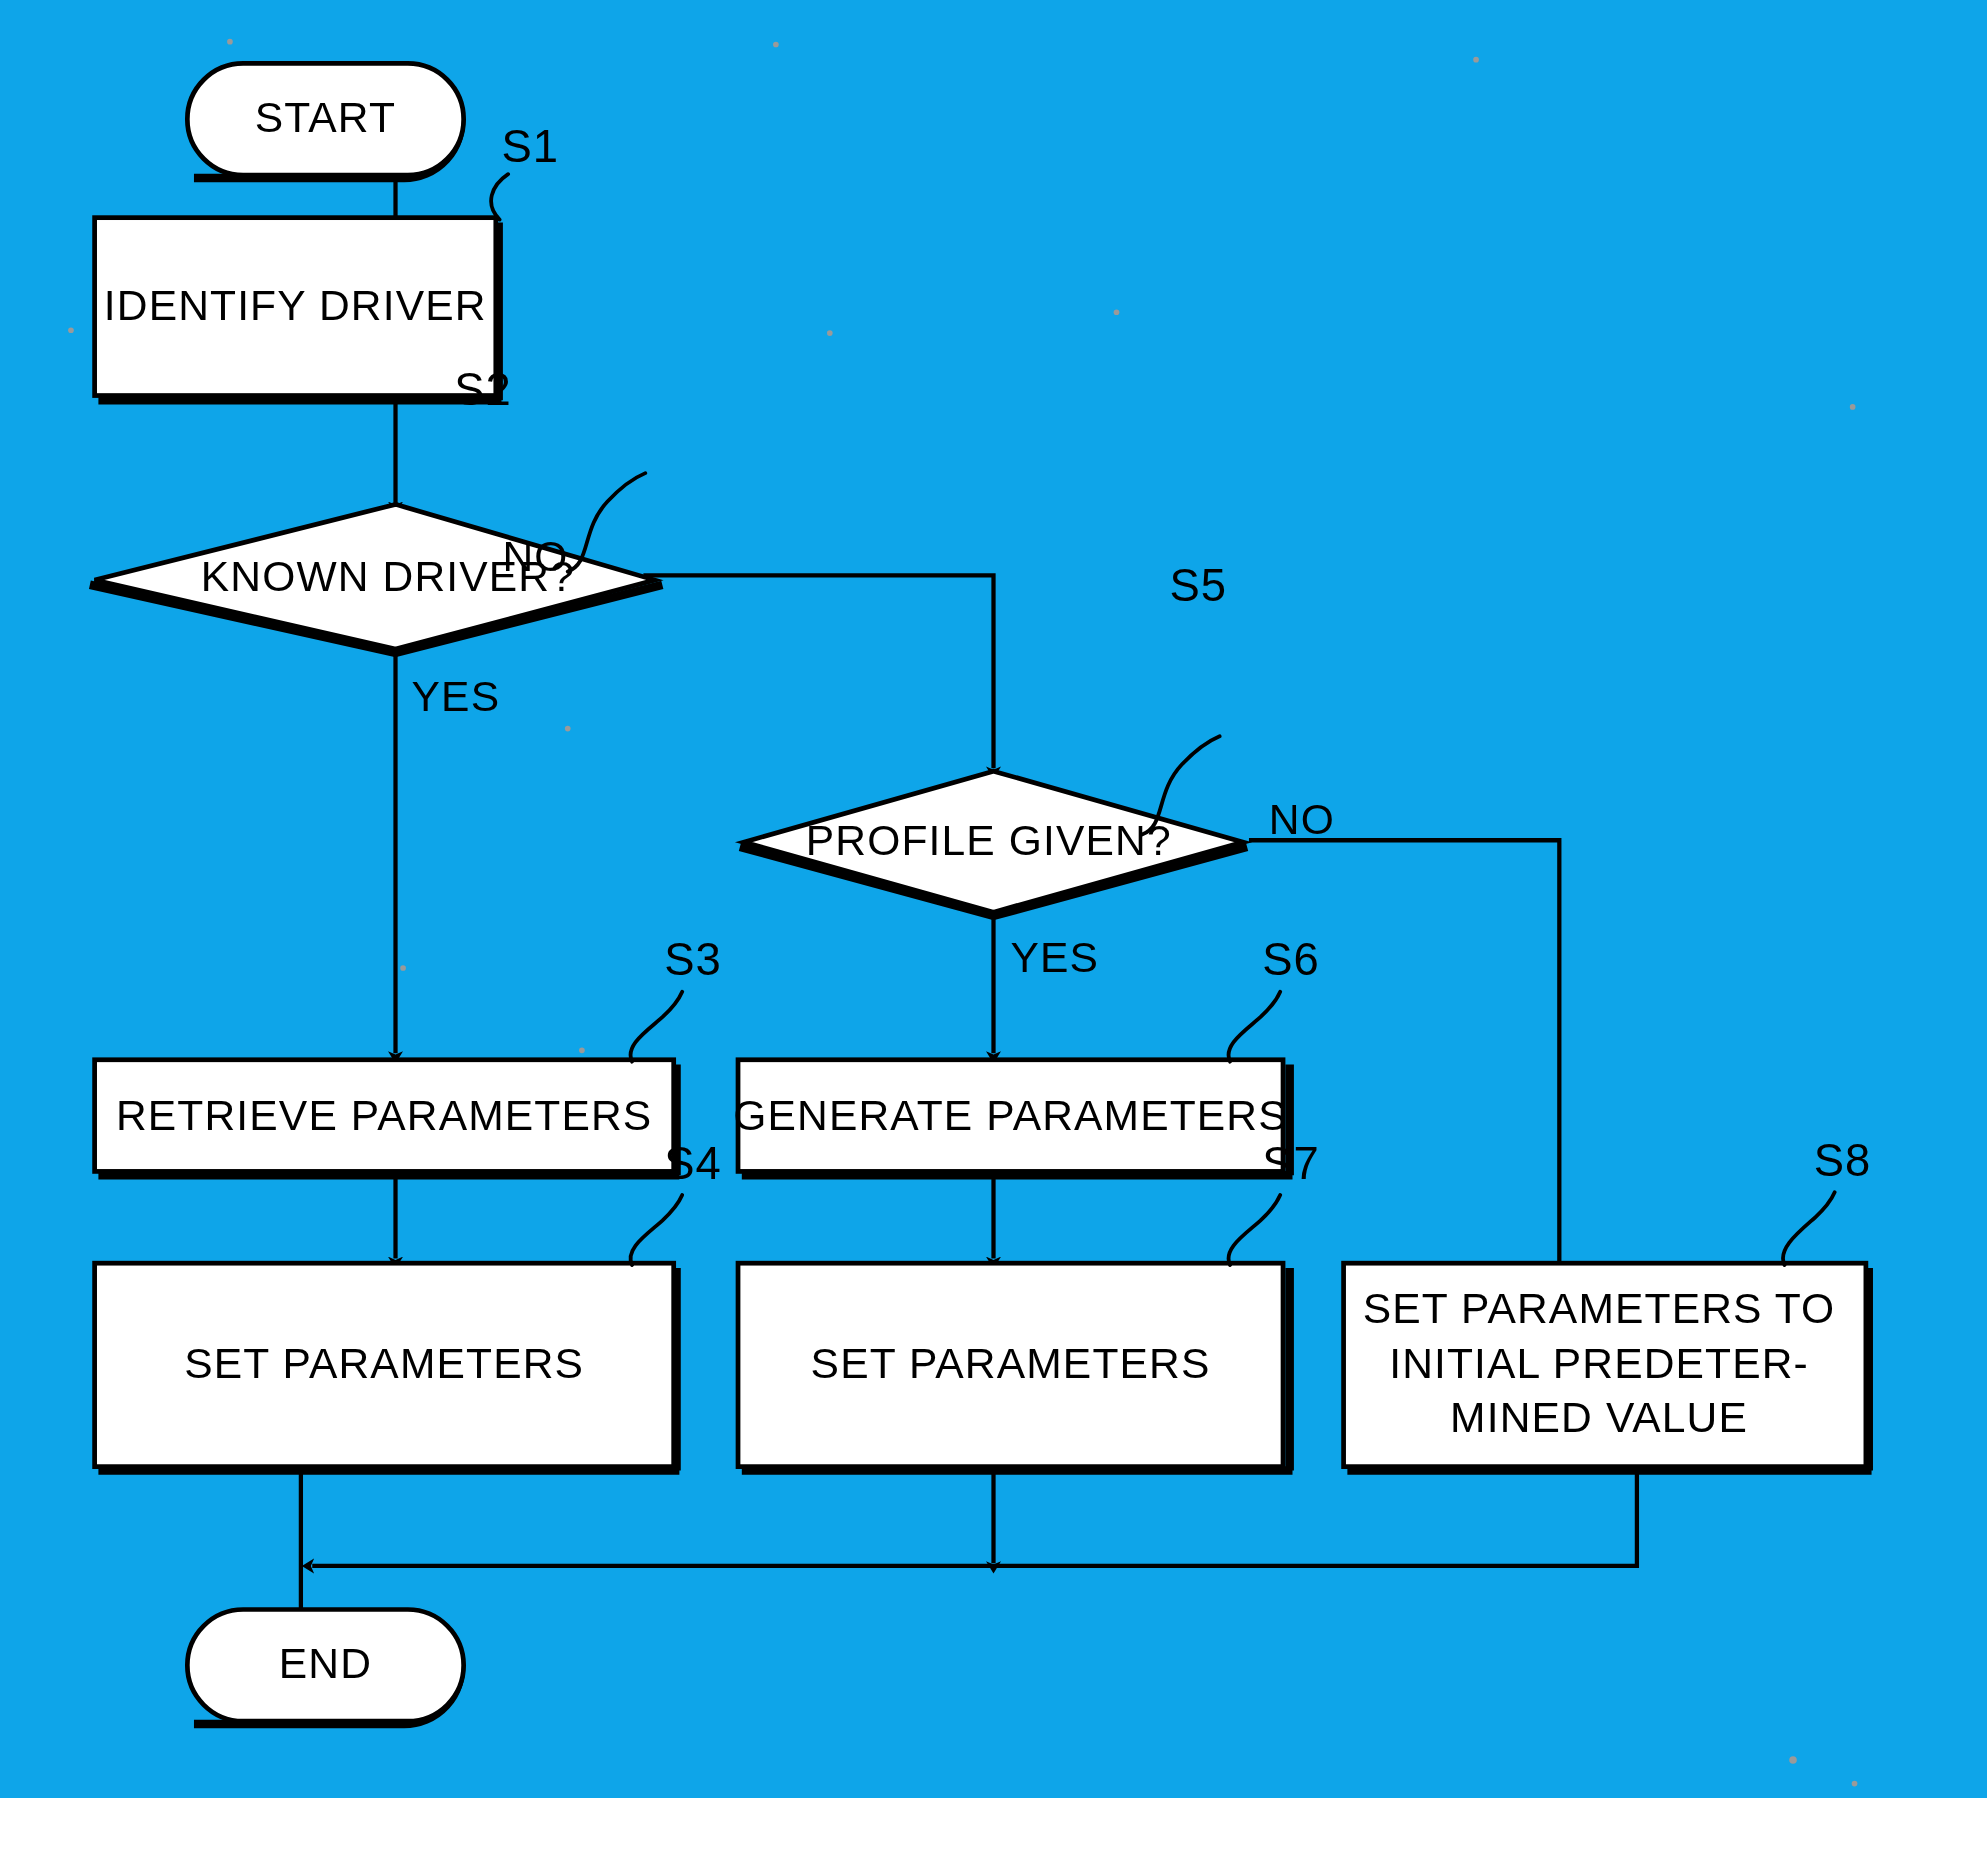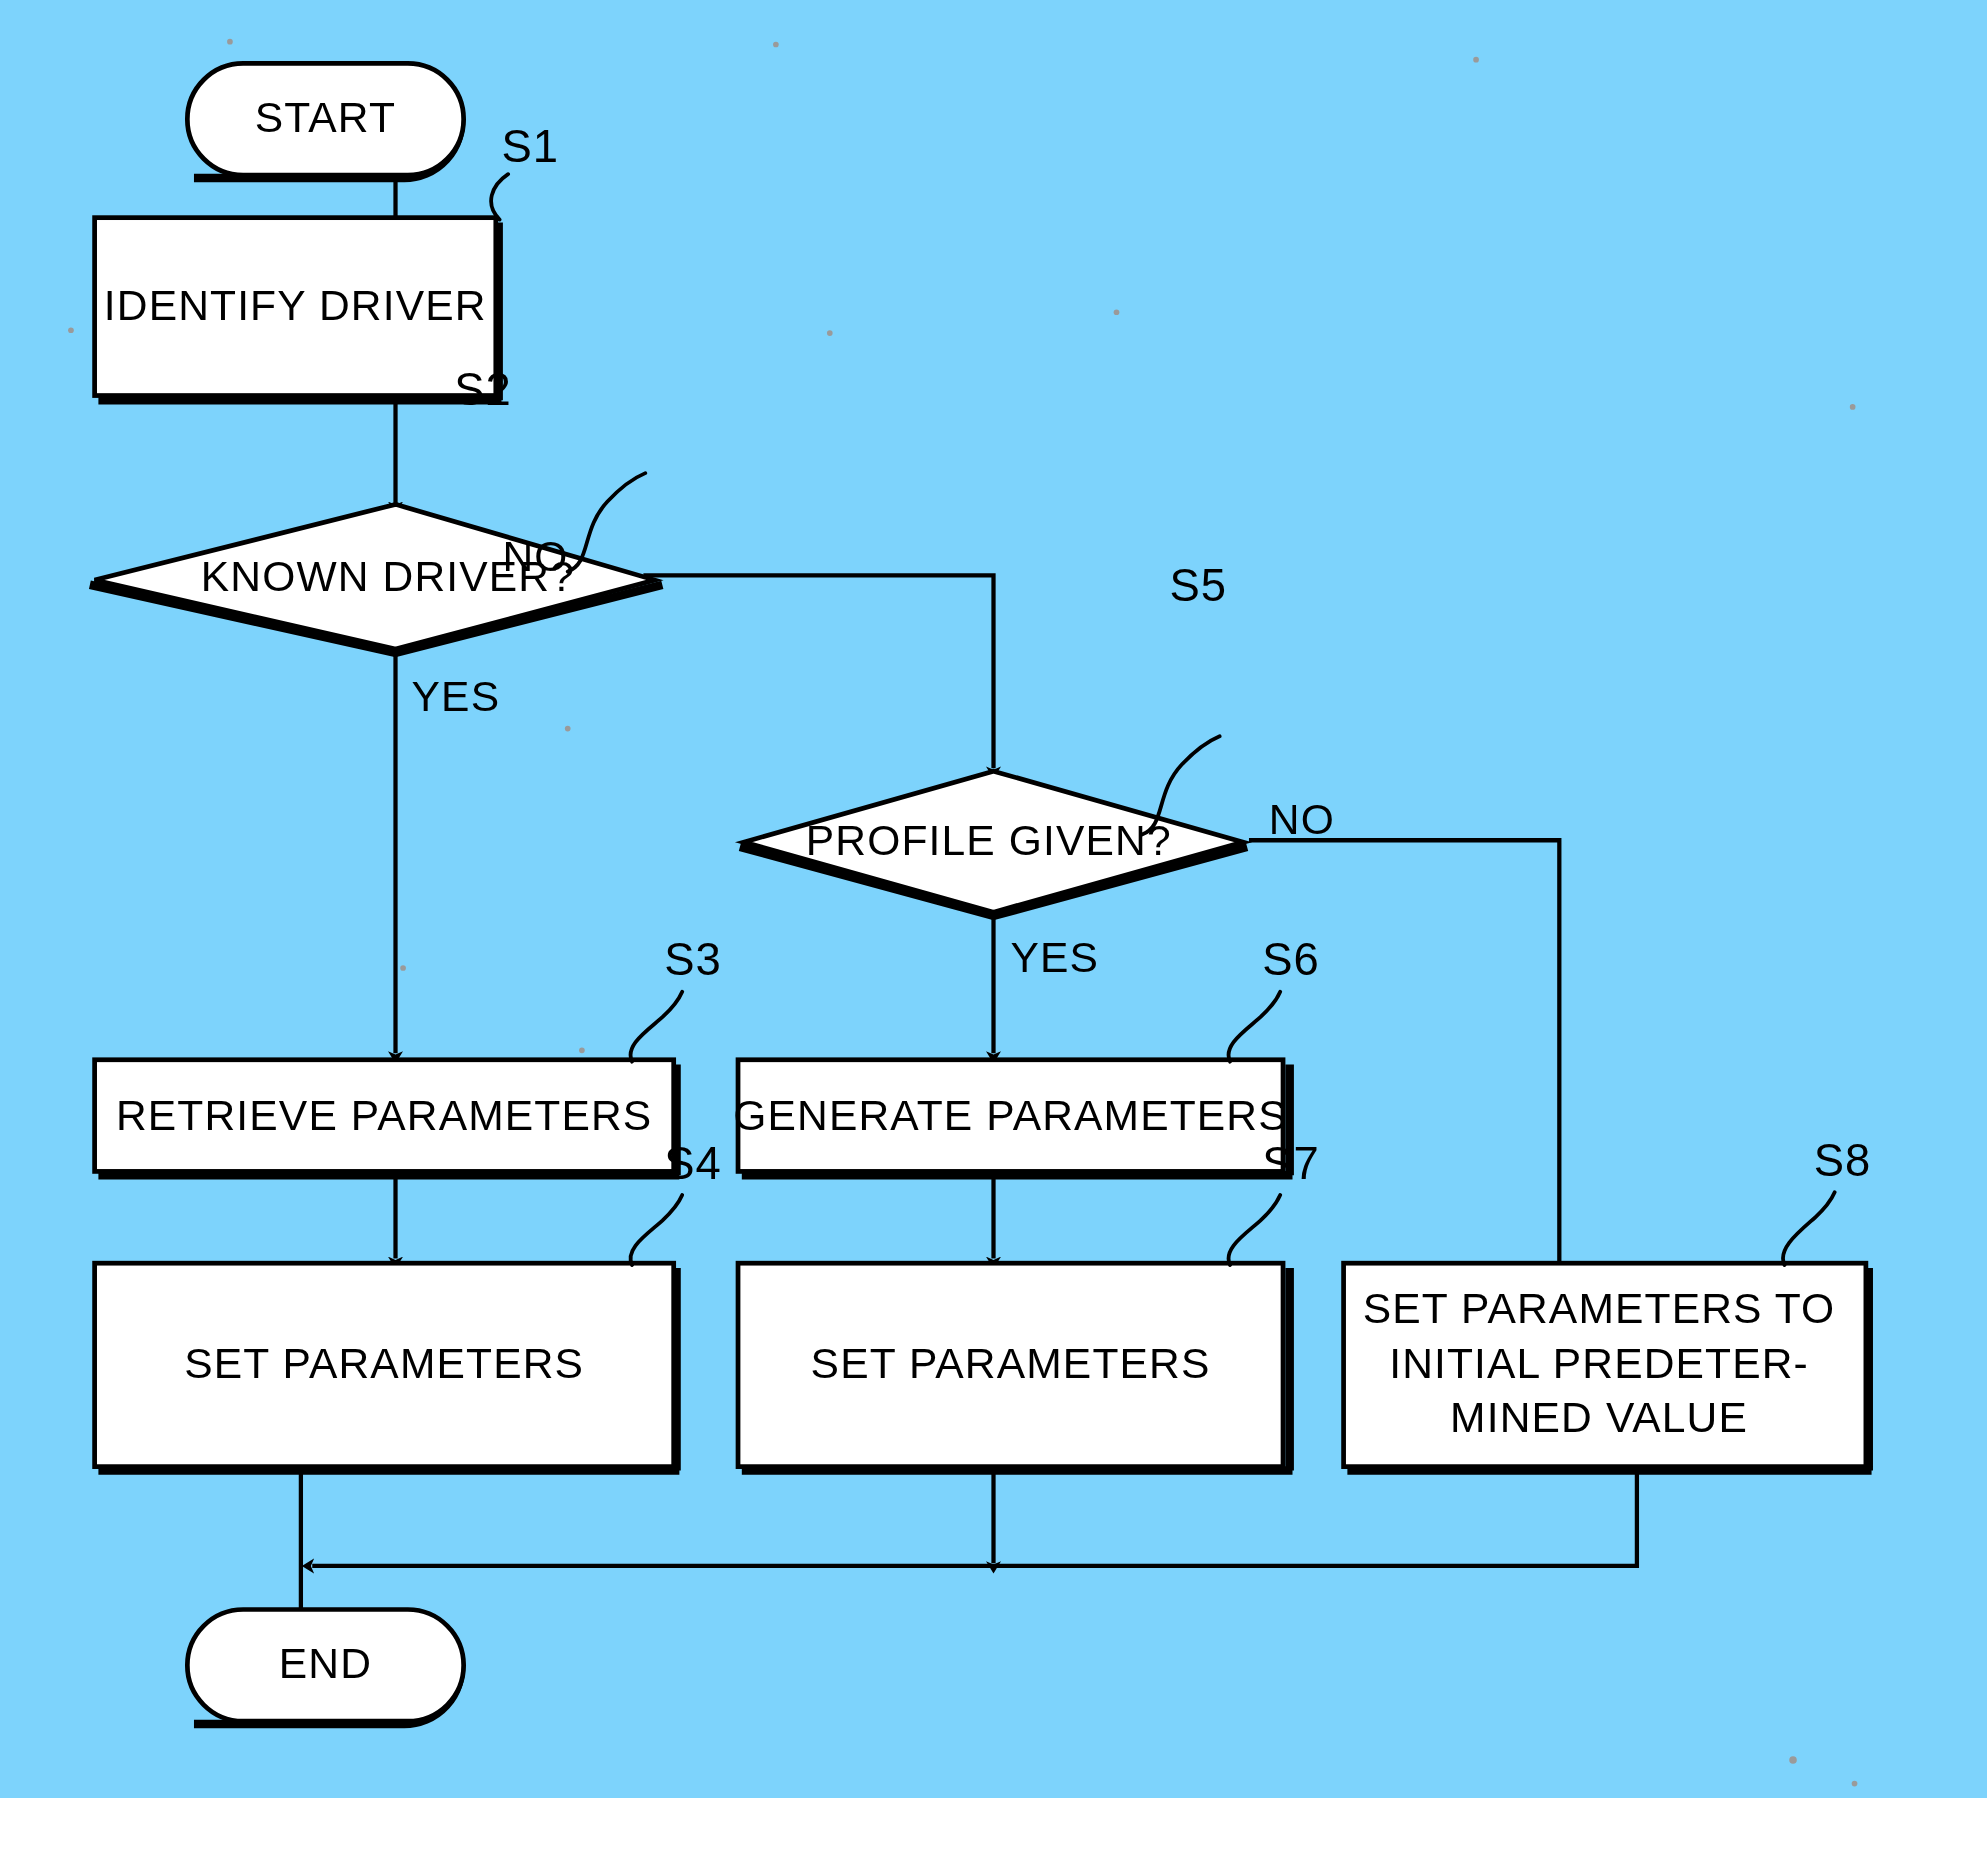--- a/index.html
+++ b/index.html
@@ -4,21 +4,21 @@
 <style>
   html, body {
     margin: 0;
     padding: 0;
     background: #ffffff;
   }
   #page {
     position: relative;
     width: 1987px;
     height: 1798px;
-    background: #7dd3fc;
+    background: #0ea5e9;
     font-family: "Liberation Sans", sans-serif;
     overflow: hidden;
   }
   svg#flow {
     display: block;
     width: 1987px;
     height: 1865px;
   }
   .shape-stroke {
     stroke: #000000;

